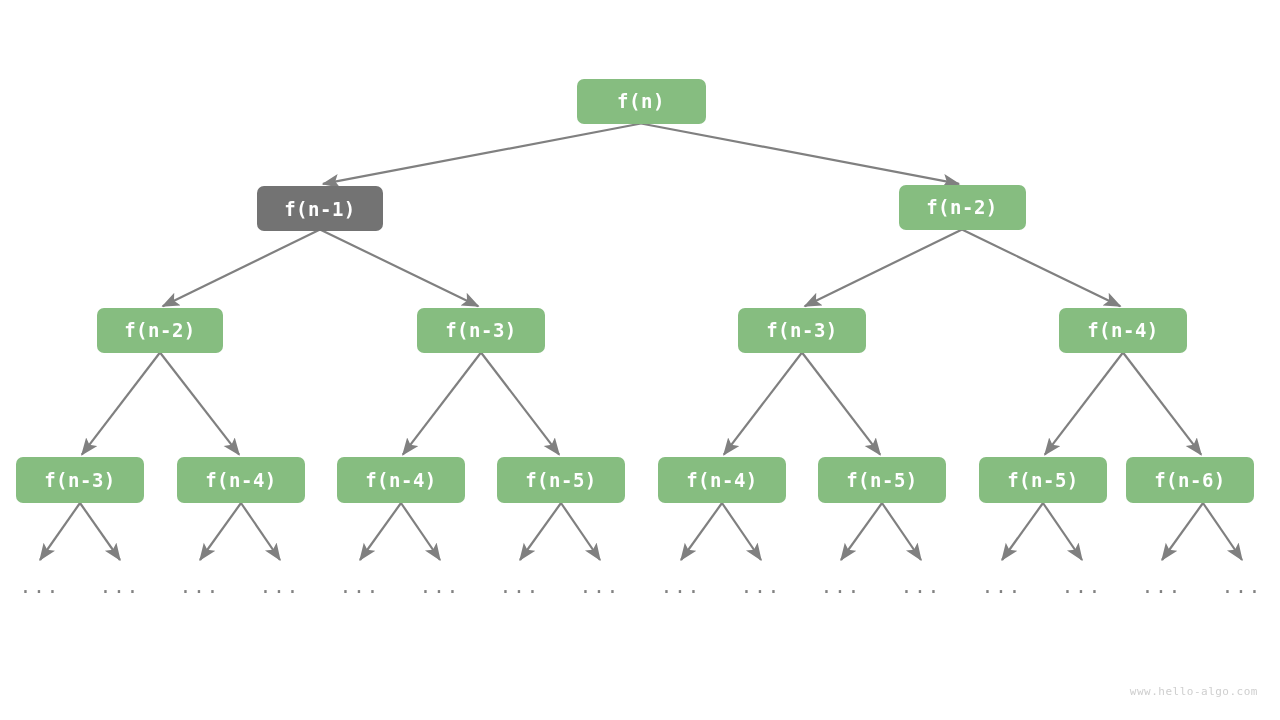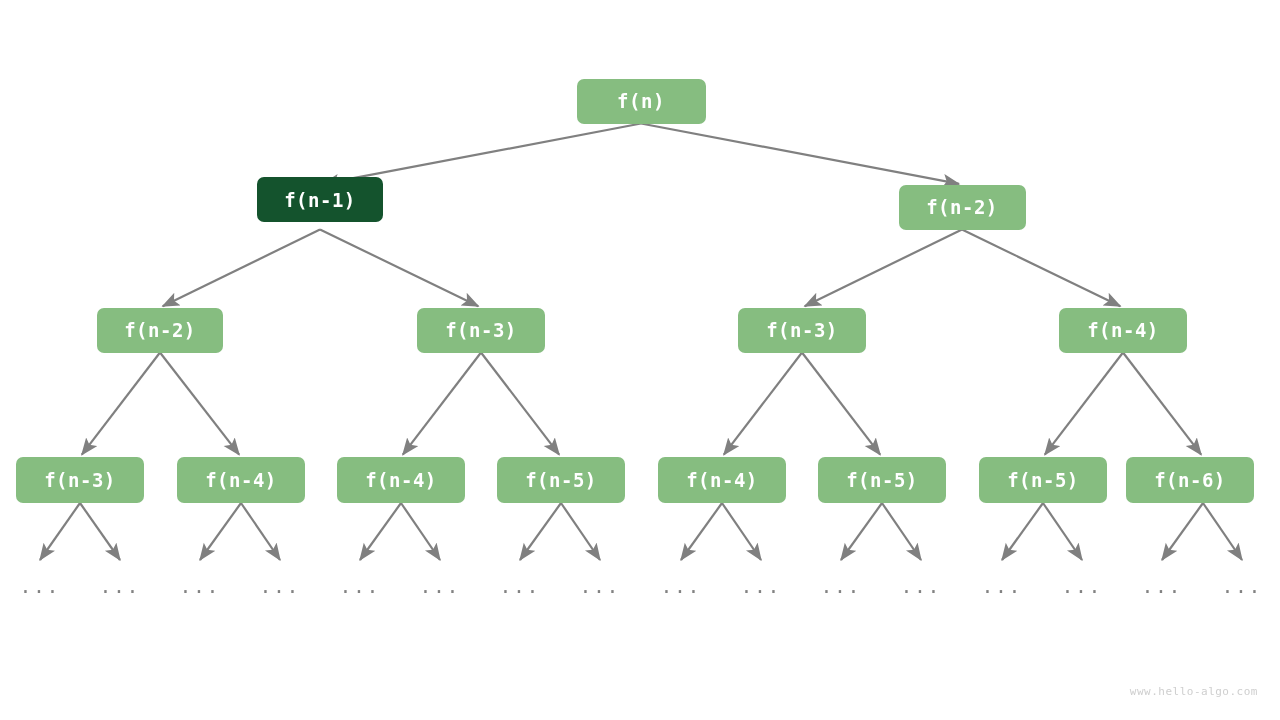--- a/index.html
+++ b/index.html
@@ -103,21 +103,21 @@
         <line x1="882" y1="503" x2="921" y2="560" stroke="#808080" stroke-width="2.2" marker-end="url(#arrowhead)"></line>
         <line x1="1043" y1="503" x2="1002" y2="560" stroke="#808080" stroke-width="2.2" marker-end="url(#arrowhead)"></line>
         <line x1="1043" y1="503" x2="1082" y2="560" stroke="#808080" stroke-width="2.2" marker-end="url(#arrowhead)"></line>
         <line x1="1203" y1="503" x2="1162" y2="560" stroke="#808080" stroke-width="2.2" marker-end="url(#arrowhead)"></line>
         <line x1="1203" y1="503" x2="1242" y2="560" stroke="#808080" stroke-width="2.2" marker-end="url(#arrowhead)"></line>
       </g>
   </svg>
 
   <div id="node-layer">
       <div class="node" style="left: 576.5px; top: 78.5px; width: 129px; height: 45px; background: rgb(134, 189, 128); color: rgb(255, 255, 255);">f(n)</div>
-      <div class="node" style="left: 257px; top: 177px; width: 126px; height: 45px; background: #14532d; color: rgb(255, 255, 255);">f(n-1)</div>
+      <div class="node" style="left: 257px; top: 186px; width: 126px; height: 45px; background: #737373; color: rgb(255, 255, 255);">f(n-1)</div>
       <div class="node" style="left: 898.5px; top: 184.5px; width: 127px; height: 45px; background: rgb(134, 189, 128); color: rgb(255, 255, 255);">f(n-2)</div>
       <div class="node" style="left: 97px; top: 307.5px; width: 126px; height: 45px; background: rgb(134, 189, 128); color: rgb(255, 255, 255);">f(n-2)</div>
       <div class="node" style="left: 417px; top: 307.5px; width: 128px; height: 45px; background: rgb(134, 189, 128); color: rgb(255, 255, 255);">f(n-3)</div>
       <div class="node" style="left: 738px; top: 307.5px; width: 128px; height: 45px; background: rgb(134, 189, 128); color: rgb(255, 255, 255);">f(n-3)</div>
       <div class="node" style="left: 1059px; top: 307.5px; width: 128px; height: 45px; background: rgb(134, 189, 128); color: rgb(255, 255, 255);">f(n-4)</div>
       <div class="node" style="left: 16px; top: 457px; width: 128px; height: 46px; background: rgb(134, 189, 128); color: rgb(255, 255, 255);">f(n-3)</div>
       <div class="node" style="left: 177px; top: 457px; width: 128px; height: 46px; background: rgb(134, 189, 128); color: rgb(255, 255, 255);">f(n-4)</div>
       <div class="node" style="left: 337px; top: 457px; width: 128px; height: 46px; background: rgb(134, 189, 128); color: rgb(255, 255, 255);">f(n-4)</div>
       <div class="node" style="left: 497px; top: 457px; width: 128px; height: 46px; background: rgb(134, 189, 128); color: rgb(255, 255, 255);">f(n-5)</div>
       <div class="node" style="left: 658px; top: 457px; width: 128px; height: 46px; background: rgb(134, 189, 128); color: rgb(255, 255, 255);">f(n-4)</div>

